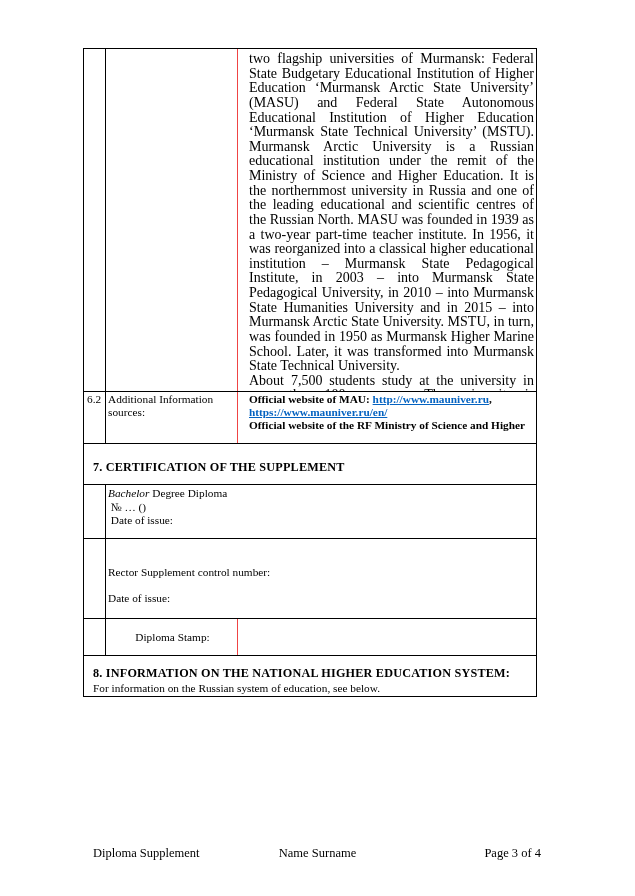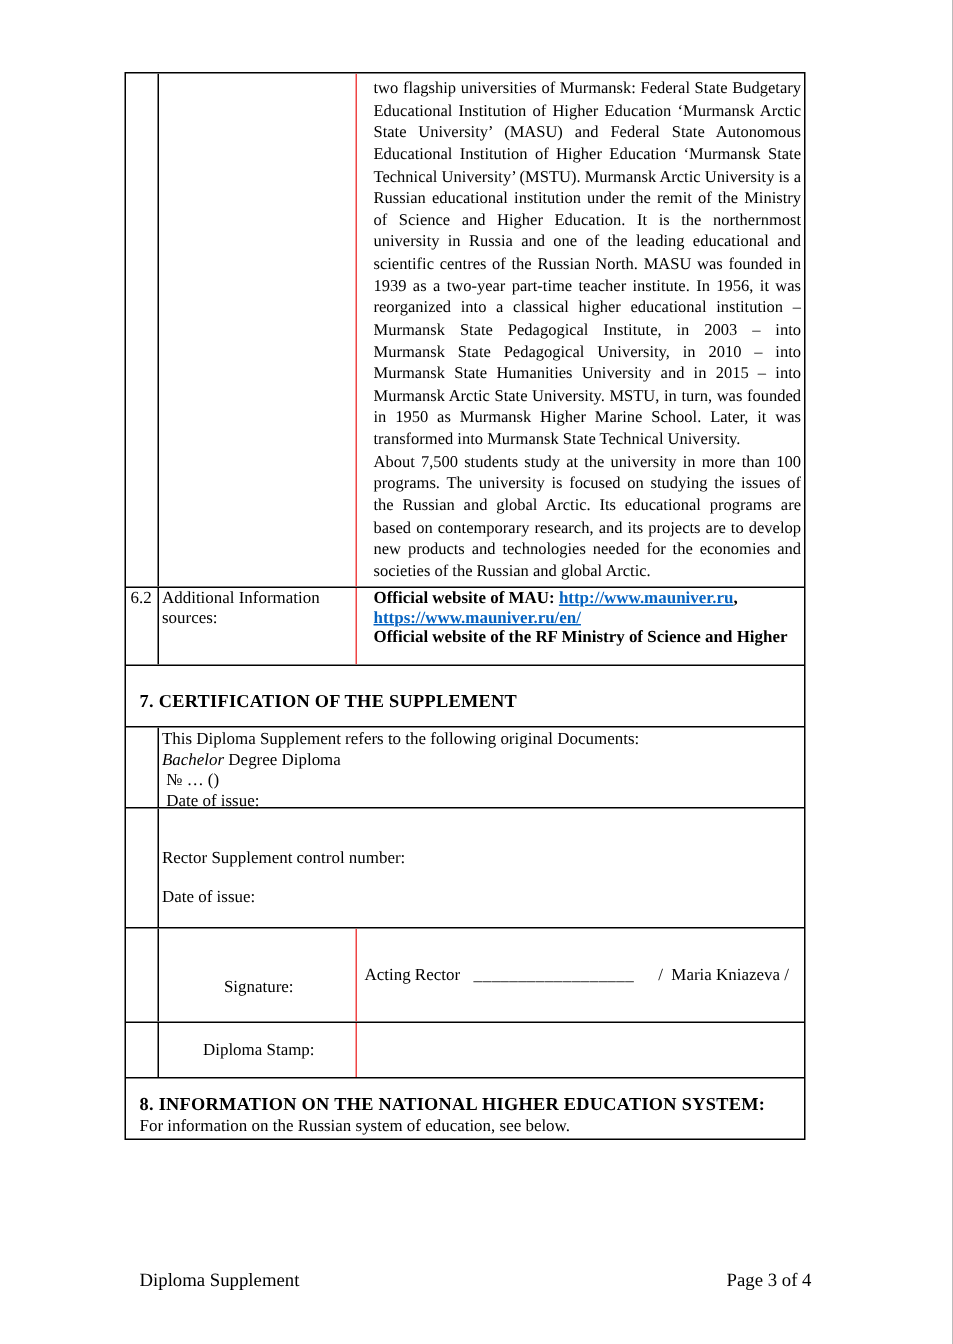--- a/index.html
+++ b/index.html
@@ -19,21 +19,21 @@
   }
   .row { display:flex; border-top:1px solid #000; overflow:hidden; }
   .row:first-child { border-top:none; }
   .c1 { width:22px; border-right:1px solid #000; flex:none; font-size:11.3px; padding:1px 0 0 3px; }
   .c2 { width:132px; border-right:1px solid #ef4444; flex:none; font-size:11.3px; line-height:13px; padding:1px 0 0 2px; }
   .c3 { flex:1; overflow:hidden; }
 
   .row-a1 { height:342px; }
   .row-a1 .c3 { padding:3px 2px 0 11px; }
   .row-a1 p {
-    font-size:11px; line-height:14.62px; text-align:justify;
+    font-size:14px; line-height:14.62px; text-align:justify;
   }
 
   .row-a2 { height:52px; }
   .row-a2 .c3 { padding:1px 2px 0 11px; }
   .link-line { font-size:11.3px; line-height:13px; white-space:pre-wrap;font-weight:bold; }
   .doc-link { color:#0563C1; text-decoration:underline; cursor:pointer; }
 
   .row-b1 { height:41px; }
   .row-b6 { height:41px;justify-content:center; }
   .sec-head { font-size:12.2px; font-weight:bold; letter-spacing:0.2px; }
@@ -97,56 +97,47 @@
 
     <div class="row row-b1">
       <div class="cell-full">
         <div class="sec-head">7. CERTIFICATION OF THE SUPPLEMENT</div>
       </div>
     </div>
 
     <div class="row row-b2">
       <div class="c1"></div>
       <div class="cmerge">
-        <div class="doc-line">This Diploma Supplement refers to the following original Documents:</div>
         <div class="doc-line"><span class="italic">Bachelor</span><span> Degree Diploma</span></div>
         <div class="doc-line"> № … ()</div>
         <div class="doc-line"> Date of issue:</div>
       </div>
     </div>
 
     <div class="row row-b3">
       <div class="c1"></div>
       <div class="cmerge">
         <div class="doc-line">Rector Supplement control number:</div>
         <div class="doc-line gap-line">Date of issue:</div>
       </div>
     </div>
 
-    <div class="row row-b4">
-      <div class="c1"></div>
-      <div class="c2 sig-label-cell">Signature:</div>
-      <div class="c3 sig-content">
-        <span class="sig-title">Acting Rector</span>
-        <span class="sig-line">__________________</span>
-        <span class="sig-name">/  Maria Kniazeva /</span>
-      </div>
-    </div>
 
     <div class="row row-b5">
       <div class="c1"></div>
       <div class="c2 stamp-label-cell">Diploma Stamp:</div>
       <div class="c3"></div>
     </div>
 
     <div class="row row-b6">
       <div class="cell-full">
         <div class="sec-head">8. INFORMATION ON THE NATIONAL HIGHER EDUCATION SYSTEM:</div>
         <div class="sec-note">For information on the Russian system of education, see below.</div>
       </div>
     </div>
 
   </div>
 
   <div class="footer-left">Diploma Supplement</div>
+  <div class="footer-center">Name Surname</div>
   <div class="footer-right">Page 3 of 4</div>
 
 </div>
 
 </body></html>

